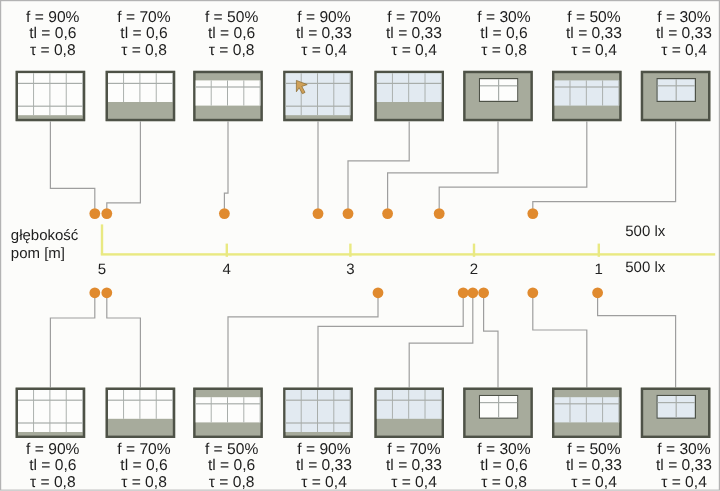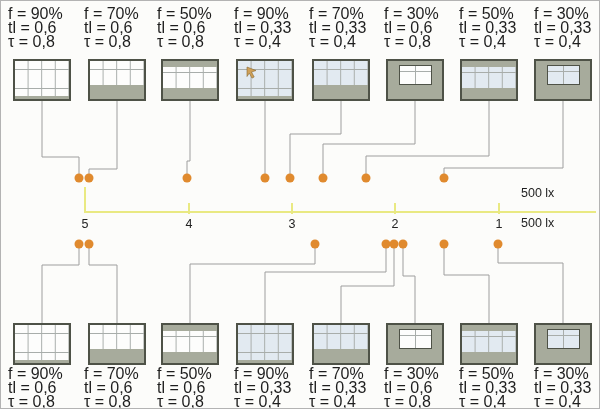--- a/index.html
+++ b/index.html
@@ -2,21 +2,21 @@
 <html><head>
 <meta charset="utf-8">
 <style>
   html,body{margin:0;padding:0;background:#ffffff;}
   #fig{
     position:relative;width:598px;height:407px;background:#fcfcfa;
     border:1px solid #b3b3b3;overflow:hidden;
     font-family:"Liberation Sans", sans-serif;color:#222;
   }
   
-  .cfg{position:absolute;width:72px;font-size:16px;line-height:14px;color:#1e1e1e;}
+  .cfg{position:absolute;width:72px;font-size:13px;line-height:14px;color:#1e1e1e;text-align:center;}
   .cfg div{white-space:nowrap;}
   
   .fac{position:absolute;width:54px;height:38px;border:2px solid #4e5247;background:#fcfcfa;}
   .fac.wall{background:#a7ab9c;}
   .fac.f90{background:#a7ab9c;}
   .glass{
     position:absolute;left:0;right:0;background-color:#fdfdfc;
     background-image:linear-gradient(to right,#a8adaa 1px,transparent 1px);
     background-size:13.6px 100%;background-position:-1px 0;
   }
@@ -105,20 +105,24 @@
   <div class="fac wall" style="left:385px;top:58px">
       <div class="winbox"></div>
     </div>
   <div class="fac wall" style="left:459px;top:58px">
       <div class="glass g-mid t"></div>
     </div>
   <div class="fac wall" style="left:533px;top:58px">
       <div class="winbox t"></div>
     </div>
 
+  <div class="axis-title">
+    <div>głębokość</div>
+    <div>pom [m]</div>
+  </div>
   <div class="axis-line"></div>
   <div class="tick" style="left:83px;top:186px;height:25px"></div>
   <div class="tick" style="left:187px;top:202px;height:11px"></div>
   <div class="tick" style="left:290px;top:202px;height:11px"></div>
   <div class="tick" style="left:393px;top:202px;height:11px"></div>
   <div class="tick" style="left:497px;top:202px;height:11px"></div>
   <div class="tick-label" style="left:74px">5</div>
   <div class="tick-label" style="left:178px">4</div>
   <div class="tick-label" style="left:281px">3</div>
   <div class="tick-label" style="left:384px">2</div>

